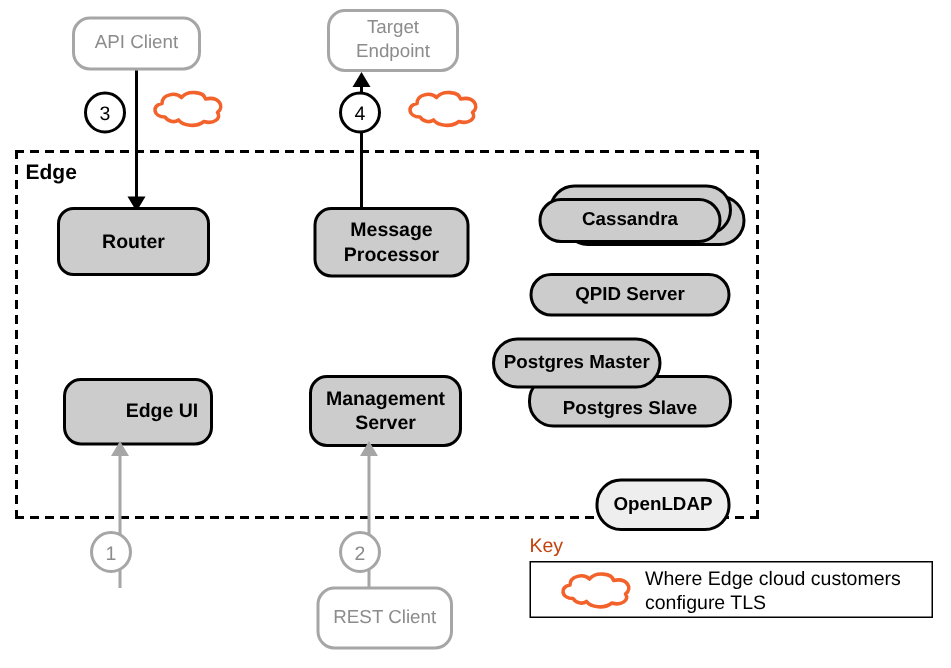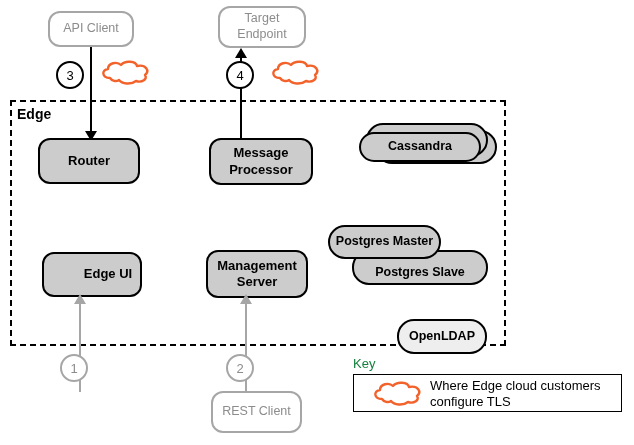--- a/index.html
+++ b/index.html
@@ -76,21 +76,21 @@
   .step.dark{border:2px solid #000;color:#000;font-weight:normal;}
   .step.grey{border:2px solid #a6a6a6;color:#8c8c8c;}
 
   
   .cloud{position:absolute;}
 
   
   .stack-wrap{position:absolute;}
 
   
-  #key-label{position:absolute;left:353px;top:356px;font-size:13px;color:#15803d;}
+  #key-label{position:absolute;left:353px;top:356px;font-size:13px;color:#c2410c;}
   #key-box{
     position:absolute;left:353px;top:374px;width:269px;height:38px;
     border:1px solid #000;box-sizing:border-box;background:#fff;
   }
   #key-text{
     position:absolute;left:430px;top:378px;width:190px;
     font-size:13px;color:#000;line-height:1.22;
   }
 </style>
 </head>
@@ -127,21 +127,21 @@
 
   <div class="cloud" style="left:268px;top:58px;">
     <svg width="56" height="28" viewBox="0 0 56 28" aria-hidden="true">
       <path d="M12 20 C4 20 3 12 10 11 C10 5 19 3 23 7 C27 2 38 3 39 8 C48 6 52 13 47 17 C50 21 44 25 38 23 C33 27 24 26 21 22 C18 24 14 23 12 20 Z" fill="none" stroke="#F2622A" stroke-width="2.4" stroke-linejoin="round"></path>
     </svg>
   </div>
 
   <div id="edge-box"></div>
   <div id="edge-label">Edge</div>
 
-  <div class="node comp" style="left:38px;top:138px;width:102px;height:46px;">
+  <div class="node comp" style="left:38px;top:138px;width:102px;height:46px;border-radius:11px;">
     <span>Router</span>
   </div>
 
   <div class="node comp" style="left:209px;top:138px;width:104px;height:47px;">
     <span>Message
 Processor</span>
   </div>
 
   <div class="node comp" style="left:42px;top:252px;width:100px;height:45px;padding-left:32px;">
     <span>Edge UI</span>
@@ -156,20 +156,23 @@
 
     <div class="node comp svc" style="left:20px;top:18px;width:122px;height:34px;"></div>
     <div class="node comp svc" style="left:11px;top:11px;width:122px;height:34px;"></div>
 
     <div class="node comp svc" style="left:4px;top:20px;width:122px;height:30px;">
       <span>Cassandra</span>
     </div>
 
   </div>
 
+  <div class="node comp svc" style="left:353px;top:182px;width:134px;height:29px;">
+    <span>QPID Server</span>
+  </div>
 
   <div class="node comp svc" style="left:352px;top:250px;width:136px;height:35px;">
     <span style="position:relative;top:5px;">Postgres Slave</span>
   </div>
   <div class="node comp svc" style="left:328px;top:225px;width:113px;height:34px;">
     <span>Postgres Master</span>
   </div>
 
   <div class="node comp svc light" style="left:397px;top:294px;width:90px;height:35px;">
     <span>OpenLDAP</span>

